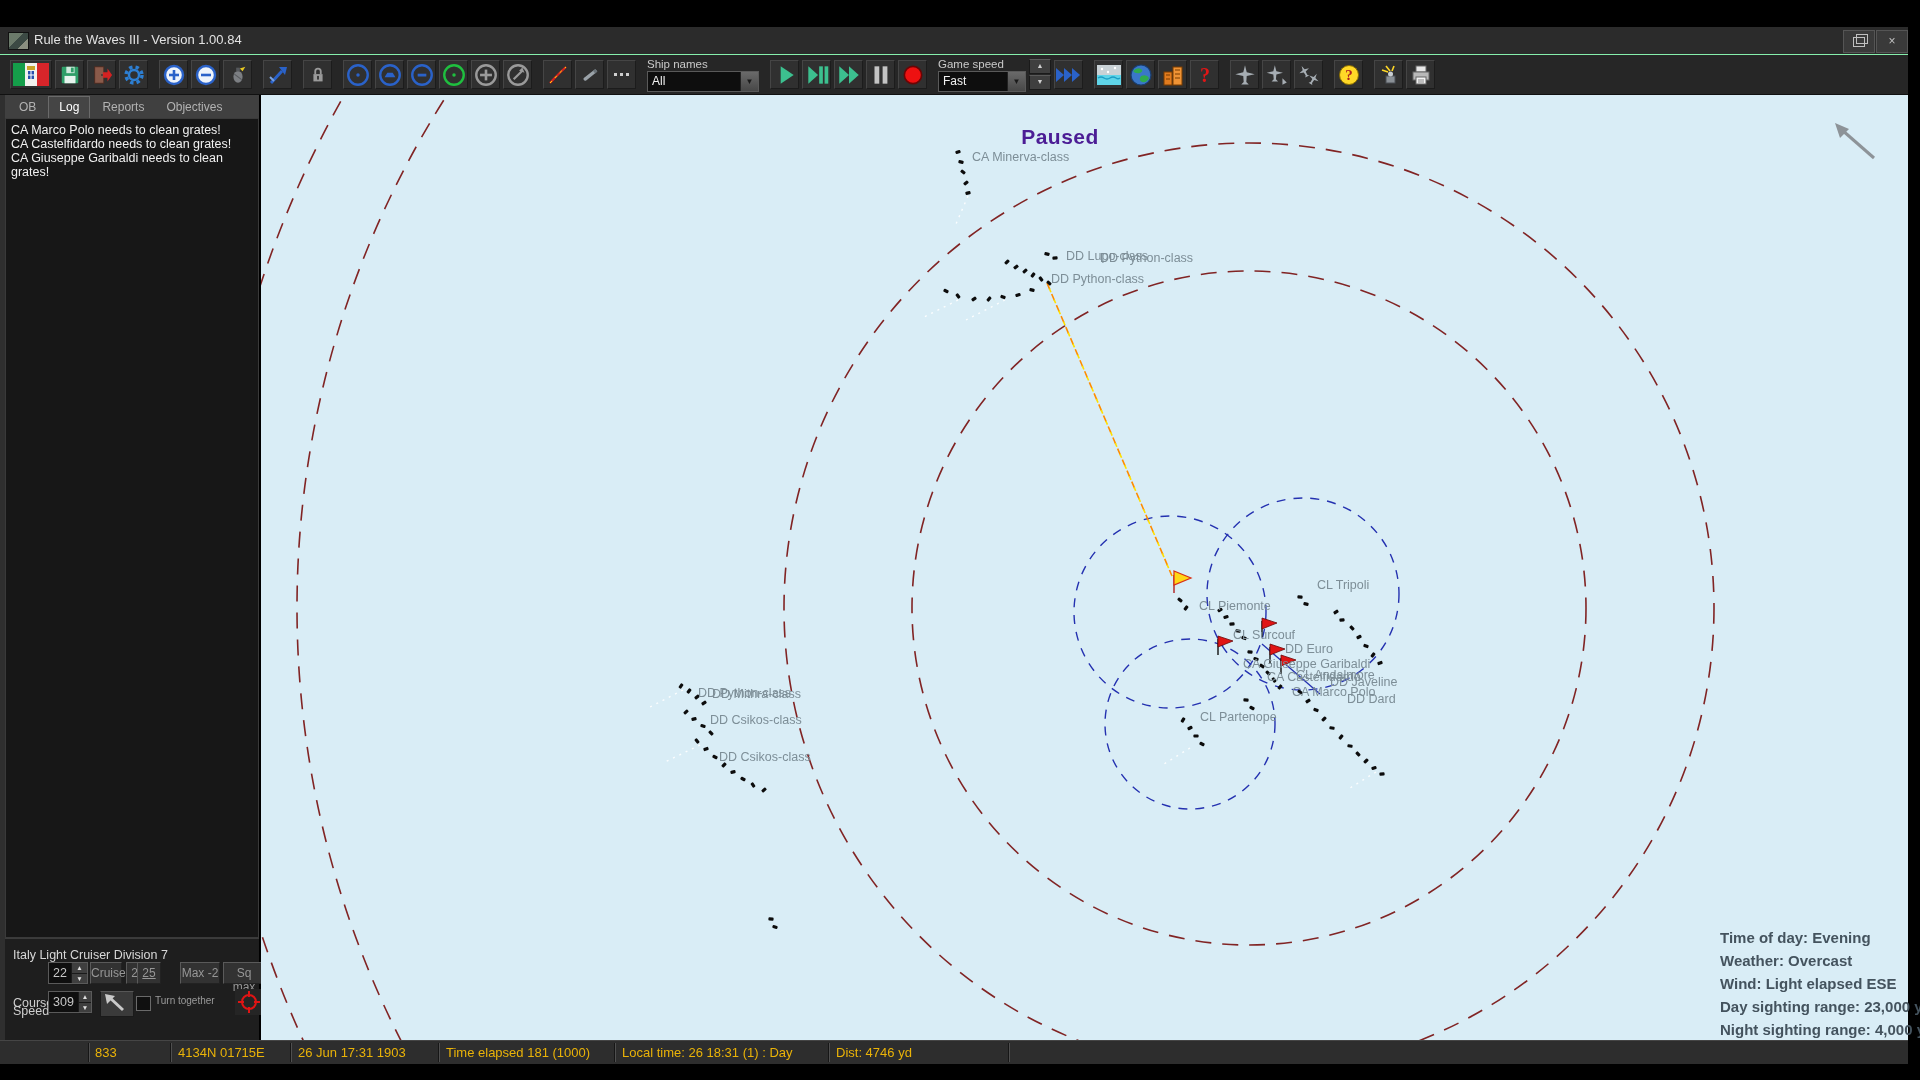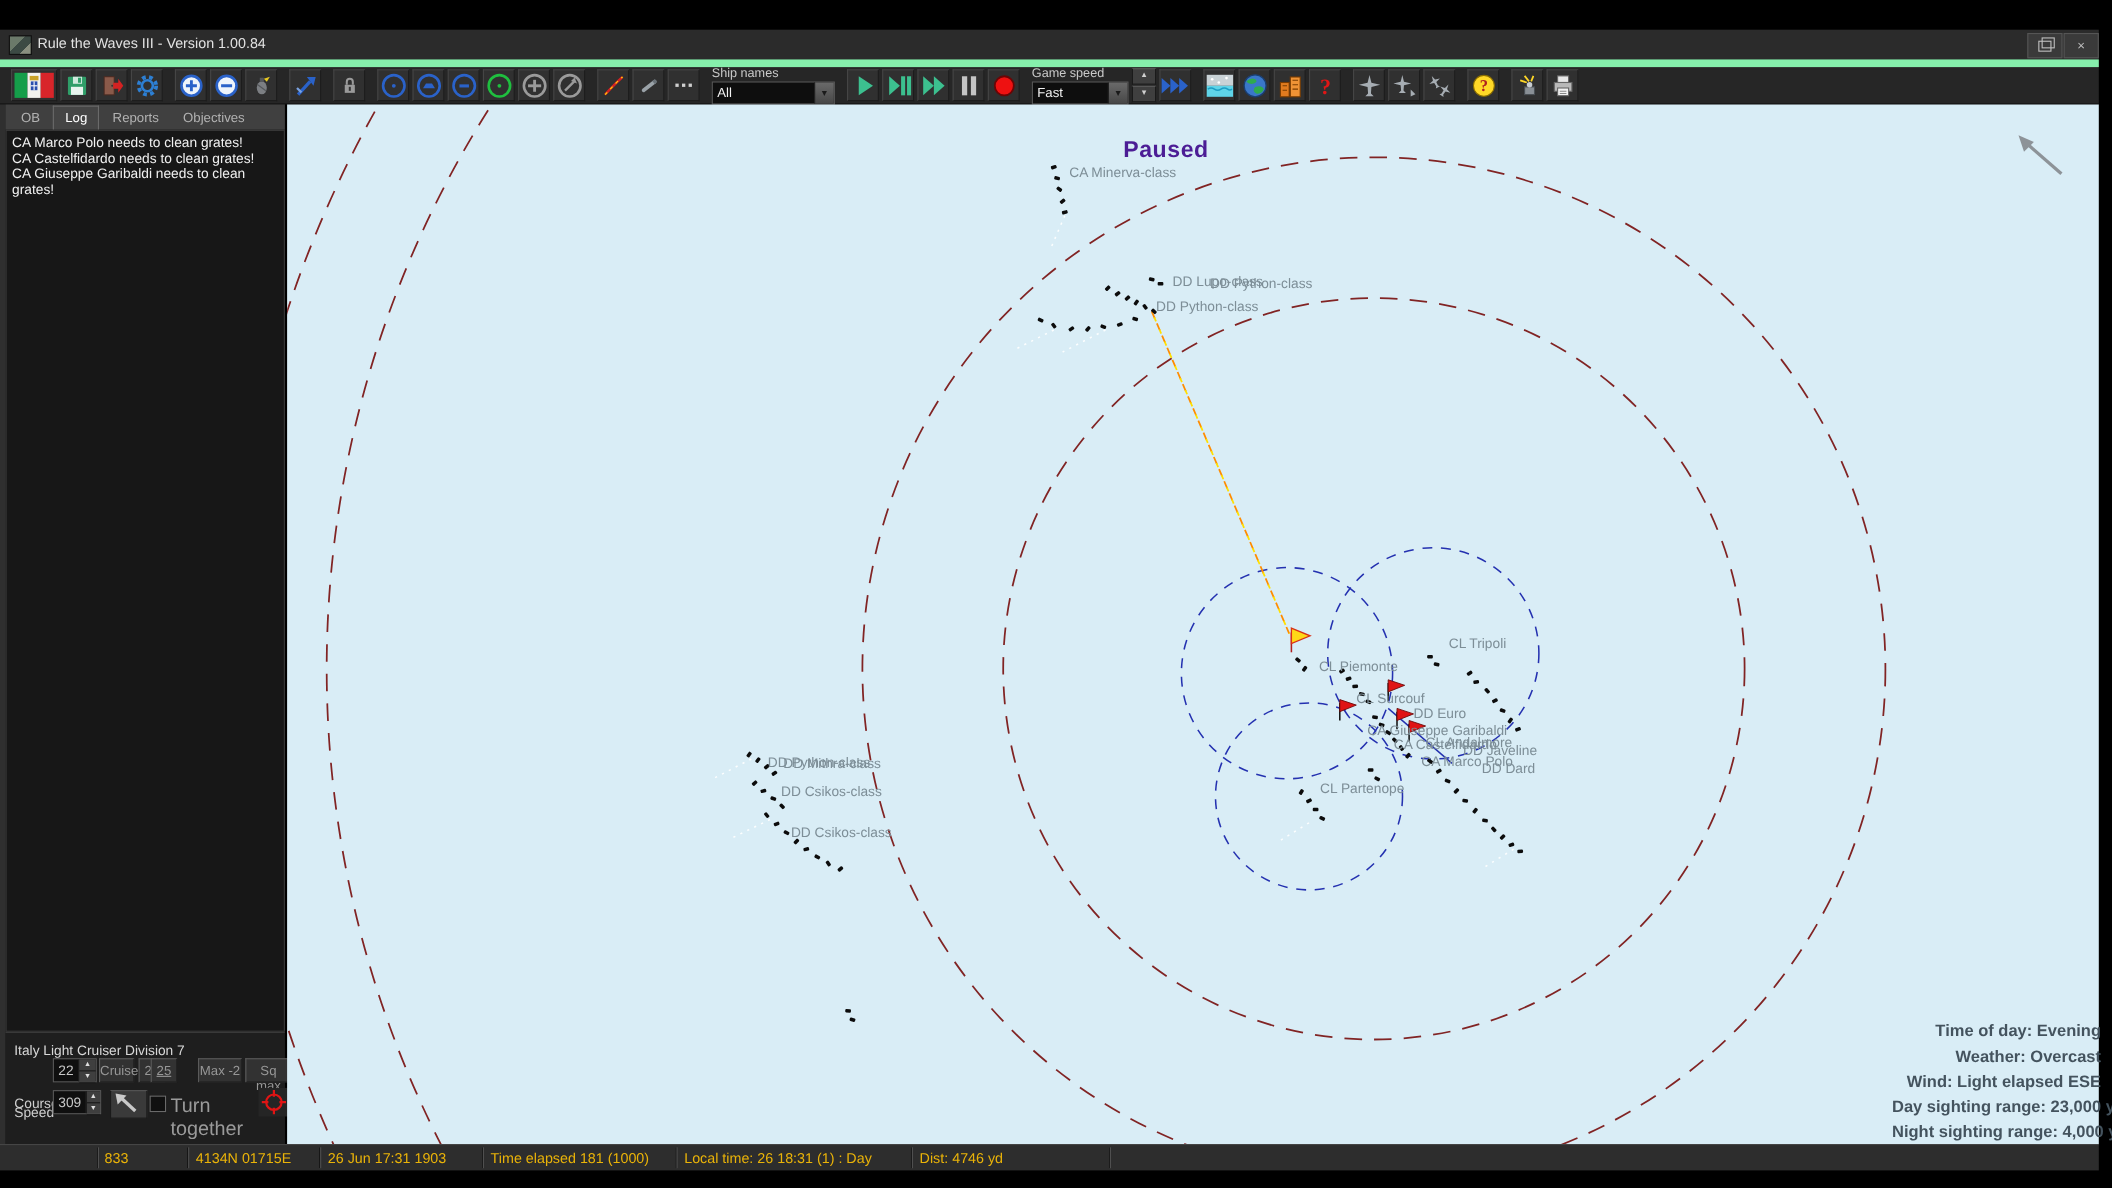--- a/index.html
+++ b/index.html
@@ -12,21 +12,21 @@
       background:linear-gradient(135deg,#6b7a6a 0 40%,#3c4a44 40% 70%,#8a8f80 70%);border:1px solid #111;}
   #titlebar .title{position:absolute;left:34px;top:5px;font-size:13px;color:#e2e2e2;}
   .winbtn{position:absolute;top:3px;width:30px;height:21px;background:#3a3a3a;border:1px solid #555;
       color:#c0c0c0;font-size:12px;text-align:center;line-height:20px;}
   #btn-restore{left:1843px;}
   #btn-close{left:1876px;}
   .restore-glyph{display:inline-block;width:10px;height:8px;border:1px solid #c0c0c0;position:relative;top:2px;}
   .restore-glyph:before{content:"";position:absolute;left:2px;top:-4px;width:10px;height:8px;border:1px solid #c0c0c0;}
   
   #toolbar{position:absolute;left:0;top:54px;width:1908px;height:41px;background:#262626;
-      border-top:7px solid #86efac;border-bottom:1px solid #111;display:flex;align-items:center;padding-left:10px;box-sizing:border-box;}
+      border-top:1px solid #86efac;border-bottom:1px solid #111;display:flex;align-items:center;padding-left:10px;box-sizing:border-box;}
   .tgroup{display:flex;align-items:center;gap:3px;margin-right:11px;}
   .tbtn{width:29px;height:29px;background:#303030;border:1px solid #1c1c1c;border-top-color:#454545;border-left-color:#454545;
       display:flex;align-items:center;justify-content:center;box-sizing:border-box;}
   .tbtn.wide{width:42px;}
   .tbtn svg{display:block;}
   .selblock{display:flex;flex-direction:column;justify-content:center;height:40px;}
   .selblock .sl{font-size:11.5px;color:#c9c9c9;margin-bottom:1px;}
   .selbox{height:19px;background:#0e0e0e;border:1px solid #5a5a5a;display:flex;align-items:center;position:relative;}
   .selbox .val{font-size:12px;color:#f2f2f2;padding-left:4px;flex:1;}
   .selbox .drop{width:17px;height:100%;background:linear-gradient(#6a6a6a,#474747);color:#1a1a1a;
@@ -50,28 +50,28 @@
   #division .dtitle{position:absolute;left:8px;top:9px;font-size:12.5px;color:#d8d8d8;}
   .rowlabel{position:absolute;font-size:12.5px;color:#cfcfcf;}
   .spinner{position:absolute;height:22px;background:#0f0f0f;border:1px solid #5a5a5a;display:flex;box-sizing:border-box;}
   .spinner .v{font-size:12.5px;color:#c7c7c7;padding:3px 4px 0 4px;flex:1;}
   .spinner .ud{width:15px;background:#3f3f3f;border-left:1px solid #1a1a1a;display:flex;flex-direction:column;}
   .spinner .ud div{flex:1;font-size:6.5px;color:#e0e0e0;text-align:center;line-height:10px;border-bottom:1px solid #1a1a1a;}
   .dbtn{position:absolute;height:22px;background:#323232;border:1px solid #5a5a5a;border-bottom-color:#222;border-right-color:#222;
       color:#979797;font-size:12px;text-align:center;box-sizing:border-box;padding-top:3px;}
   #coursearrow{position:absolute;left:95px;top:52px;width:32px;height:24px;background:#3a3a3a;border:1px solid #1a1a1a;border-top-color:#565656;}
   #turnchk{position:absolute;left:131px;top:57px;width:13px;height:13px;background:#101010;border:1px solid #6a6a6a;}
-  #turnlabel{position:absolute;left:150px;top:56px;font-size:18px;color:#9a9a9a;}
+  #turnlabel{position:absolute;left:150px;top:56px;font-size:10px;color:#9a9a9a;}
   #targetbtn{position:absolute;left:230px;top:50px;width:28px;height:26px;background:#252525;display:flex;align-items:center;justify-content:center;}
   
   #map{position:absolute;left:261px;top:95px;width:1647px;height:945px;background:#d9edf6;}
   #map svg{position:absolute;left:0;top:0;}
   #paused{position:absolute;left:719px;top:30px;width:160px;text-align:center;
       font-size:21px;font-weight:bold;color:#4c1d95;letter-spacing:0.5px;}
-  #infopanel{position:absolute;left:1459px;top:831px;width:190px;text-align:right;}
+  #infopanel{position:absolute;left:1459px;top:831px;width:190px;}
   #infopanel div{font-size:15px;font-weight:bold;color:#44535e;line-height:23px;white-space:nowrap;}
   
   #statusbar{position:absolute;left:0;top:1040px;width:1908px;height:23px;background:#2d2d2d;border-top:1px solid #454545;}
   .stitem{position:absolute;top:4px;font-size:13px;color:#eab308;white-space:nowrap;}
   .ssep{position:absolute;top:2px;width:1px;height:19px;background:#4f4f4f;border-left:1px solid #161616;}
 </style>
 </head>
 <body>
 
 <div id="titlebar">

